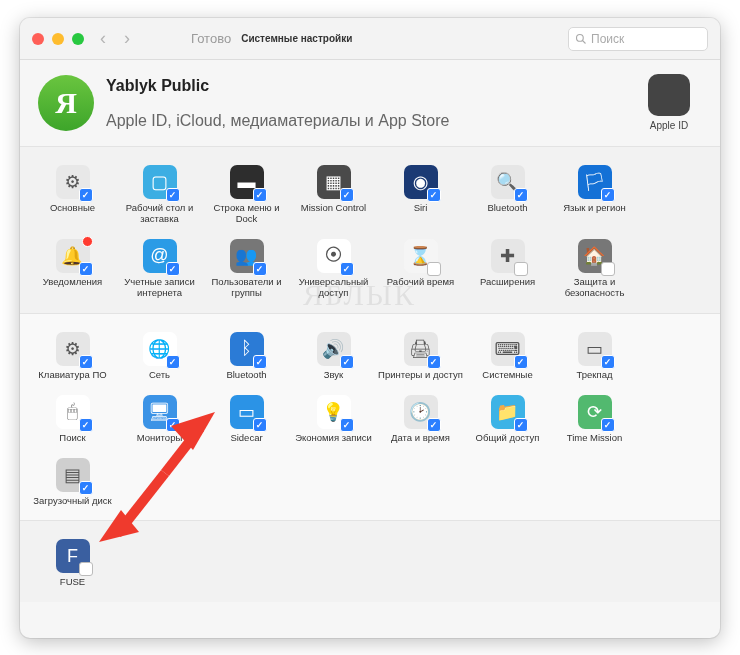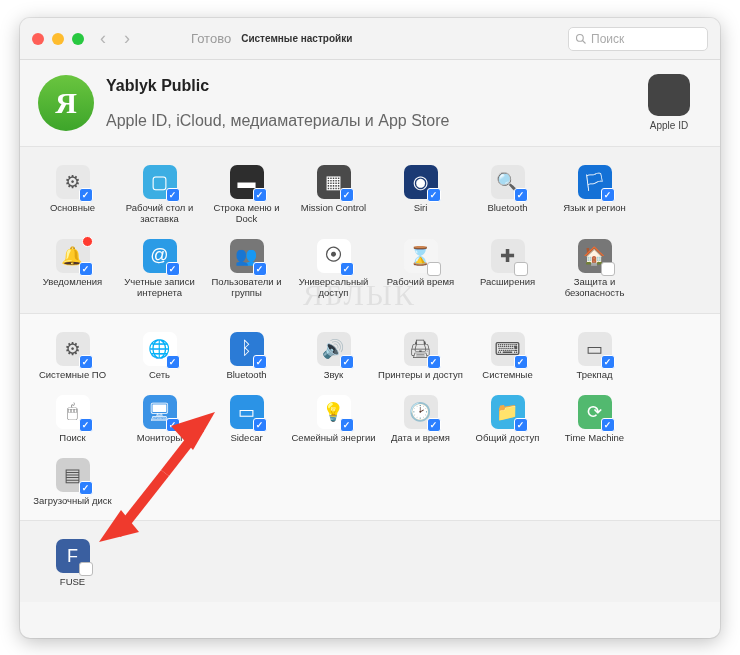--- a/index.html
+++ b/index.html
@@ -135,21 +135,21 @@
         <div class="pref">
           <div class="picon" style="background: rgb(119, 119, 119); color: rgb(255, 255, 255);">🏠<div class="uncheck"></div></div>
           <div class="plbl">Защита и безопасность</div>
         </div>
       </div>
     </div>
   <div class="section alt" id="sec2">
       <div class="grid">
         <div class="pref">
           <div class="picon" style="background: rgb(230, 230, 230); color: rgb(85, 85, 85);">⚙︎<div class="check"></div></div>
-          <div class="plbl">Системные ПО</div>
+          <div class="plbl">Клавиатура ПО</div>
         </div>
         <div class="pref">
           <div class="picon" style="background: rgb(255, 255, 255); color: rgb(85, 85, 85);">🌐<div class="check"></div></div>
           <div class="plbl">Сеть</div>
         </div>
         <div class="pref">
           <div class="picon" style="background: rgb(43, 123, 214); color: rgb(255, 255, 255);">ᛒ<div class="check"></div></div>
           <div class="plbl">Bluetooth</div>
         </div>
         <div class="pref">
@@ -175,33 +175,33 @@
         <div class="pref">
           <div class="picon" style="background: rgb(59, 147, 230); color: rgb(255, 255, 255);">🖥<div class="check"></div></div>
           <div class="plbl">Мониторы</div>
         </div>
         <div class="pref">
           <div class="picon" style="background: rgb(43, 147, 230); color: rgb(255, 255, 255);">▭<div class="check"></div></div>
           <div class="plbl">Sidecar</div>
         </div>
         <div class="pref">
           <div class="picon" style="background: rgb(255, 255, 255); color: rgb(85, 85, 85);">💡<div class="check"></div></div>
-          <div class="plbl">Семейный энергии</div>
+          <div class="plbl">Экономия записи</div>
         </div>
         <div class="pref">
           <div class="picon" style="background: rgb(230, 230, 230); color: rgb(85, 85, 85);">🕑<div class="check"></div></div>
           <div class="plbl">Дата и время</div>
         </div>
         <div class="pref">
           <div class="picon" style="background: rgb(60, 179, 230); color: rgb(255, 255, 255);">📁<div class="check"></div></div>
           <div class="plbl">Общий доступ</div>
         </div>
         <div class="pref">
           <div class="picon" style="background: rgb(82, 185, 111); color: rgb(255, 255, 255);">⟳<div class="check"></div></div>
-          <div class="plbl">Time Machine</div>
+          <div class="plbl">Time Mission</div>
         </div>
         <div class="pref">
           <div class="picon" style="background: rgb(207, 207, 207); color: rgb(85, 85, 85);">▤<div class="check"></div></div>
           <div class="plbl">Загрузочный диск</div>
         </div>
       </div>
     </div>
   <div class="section" id="sec3">
       <div class="grid">
         <div class="pref">

